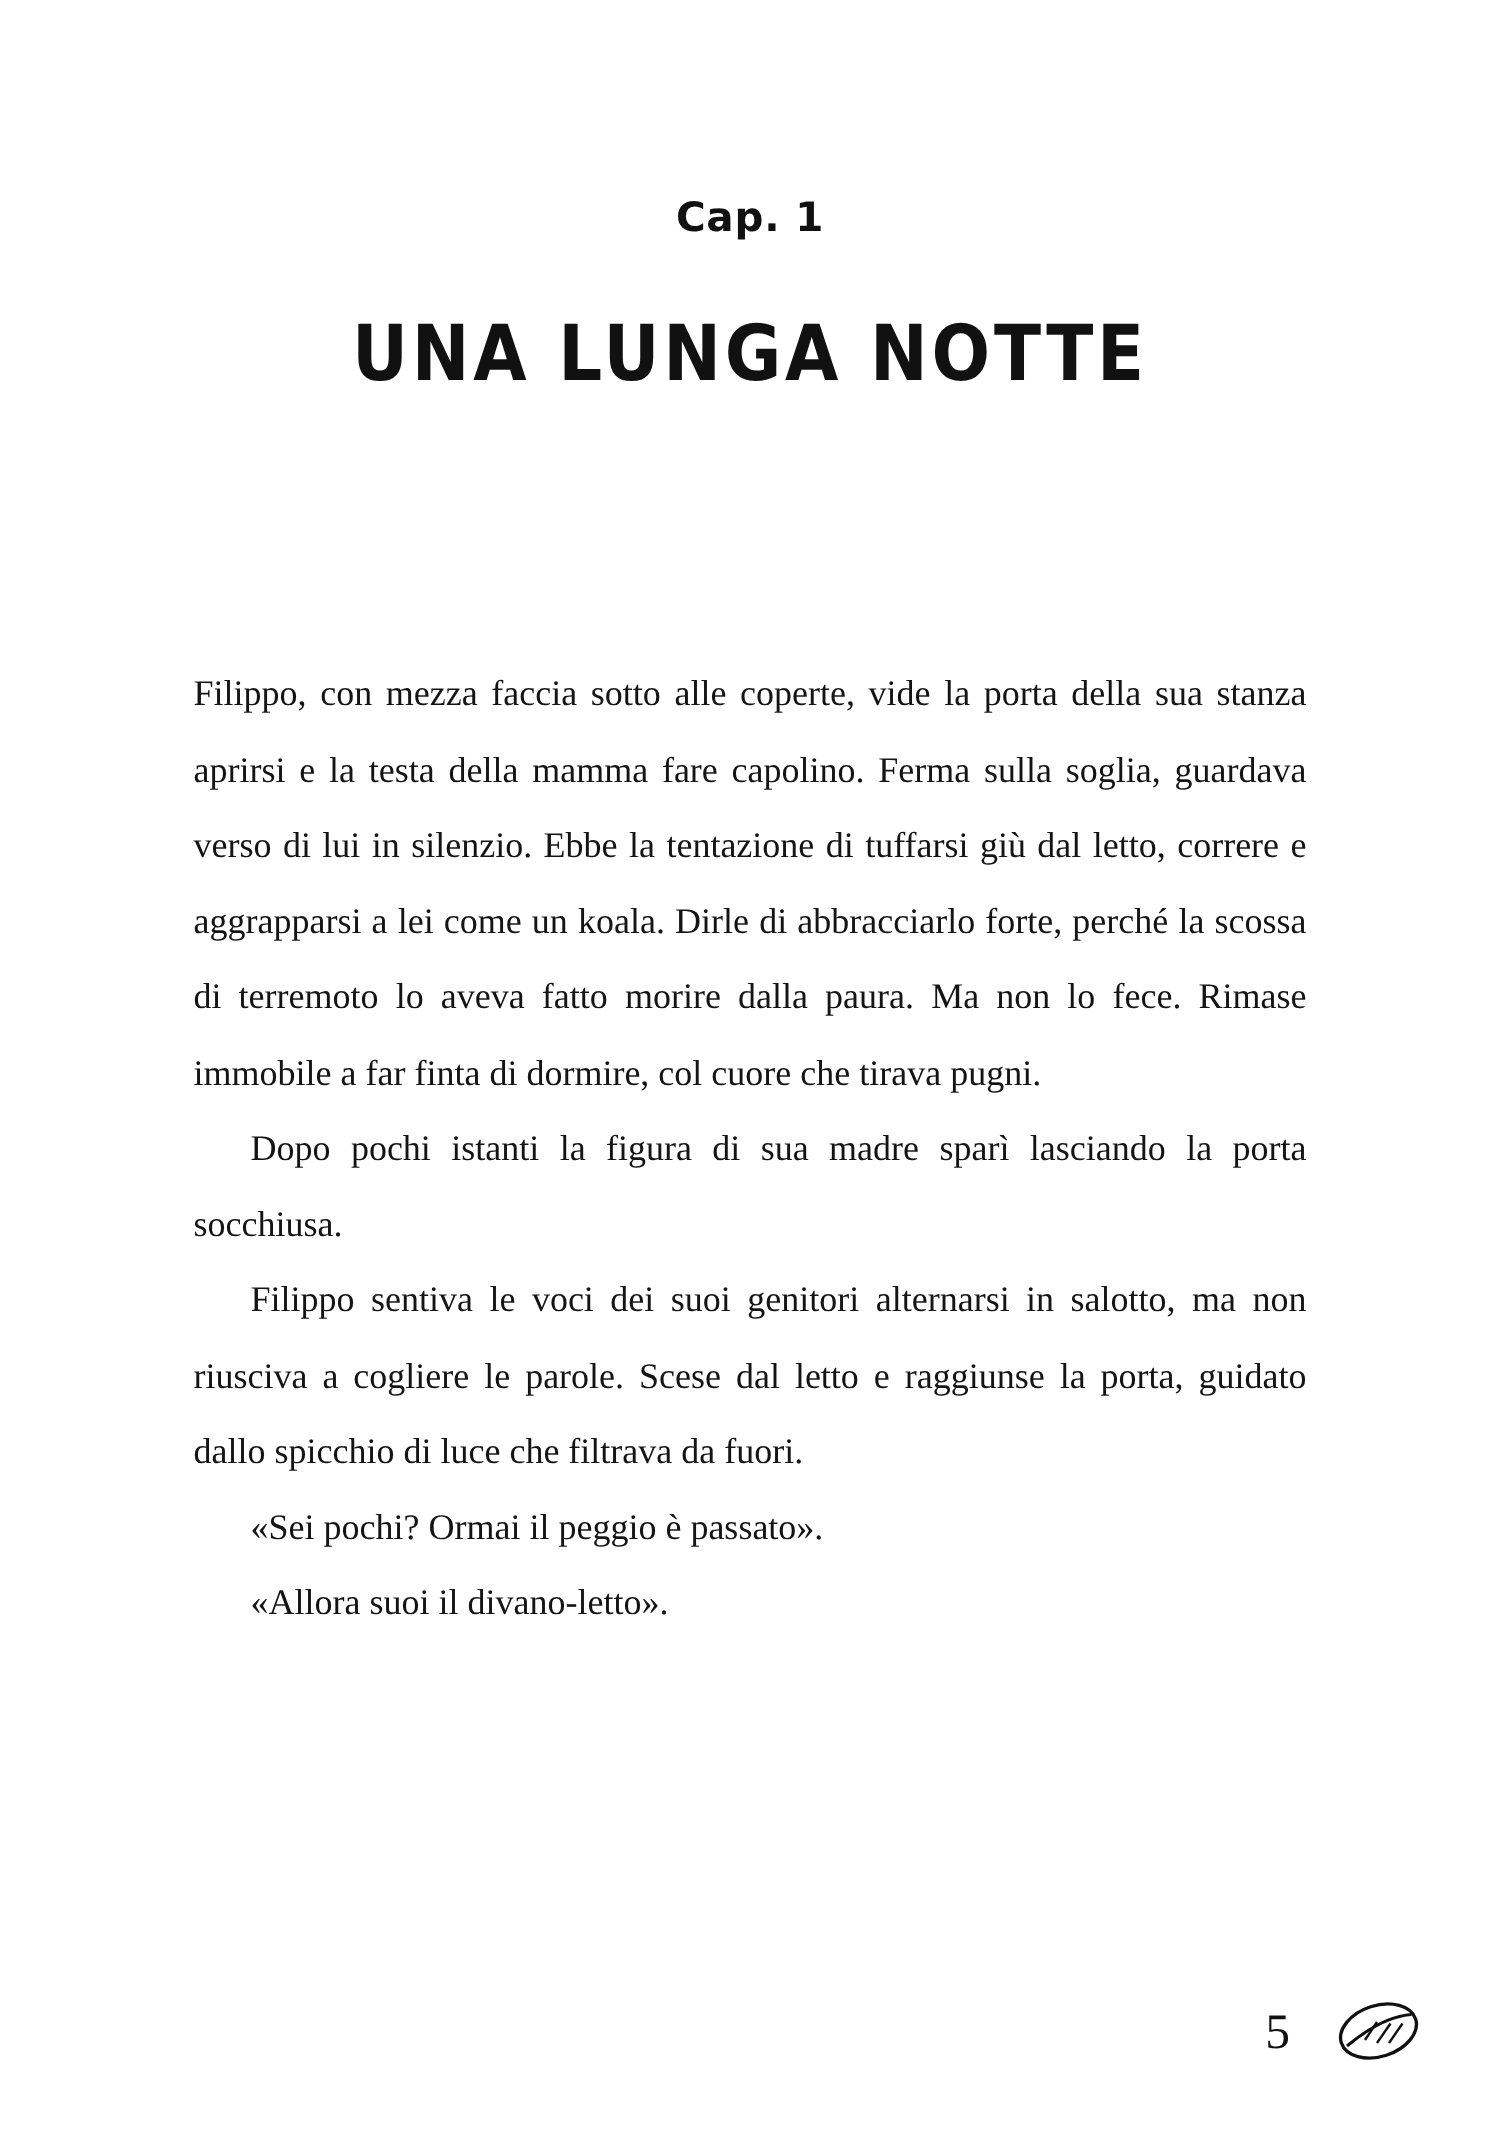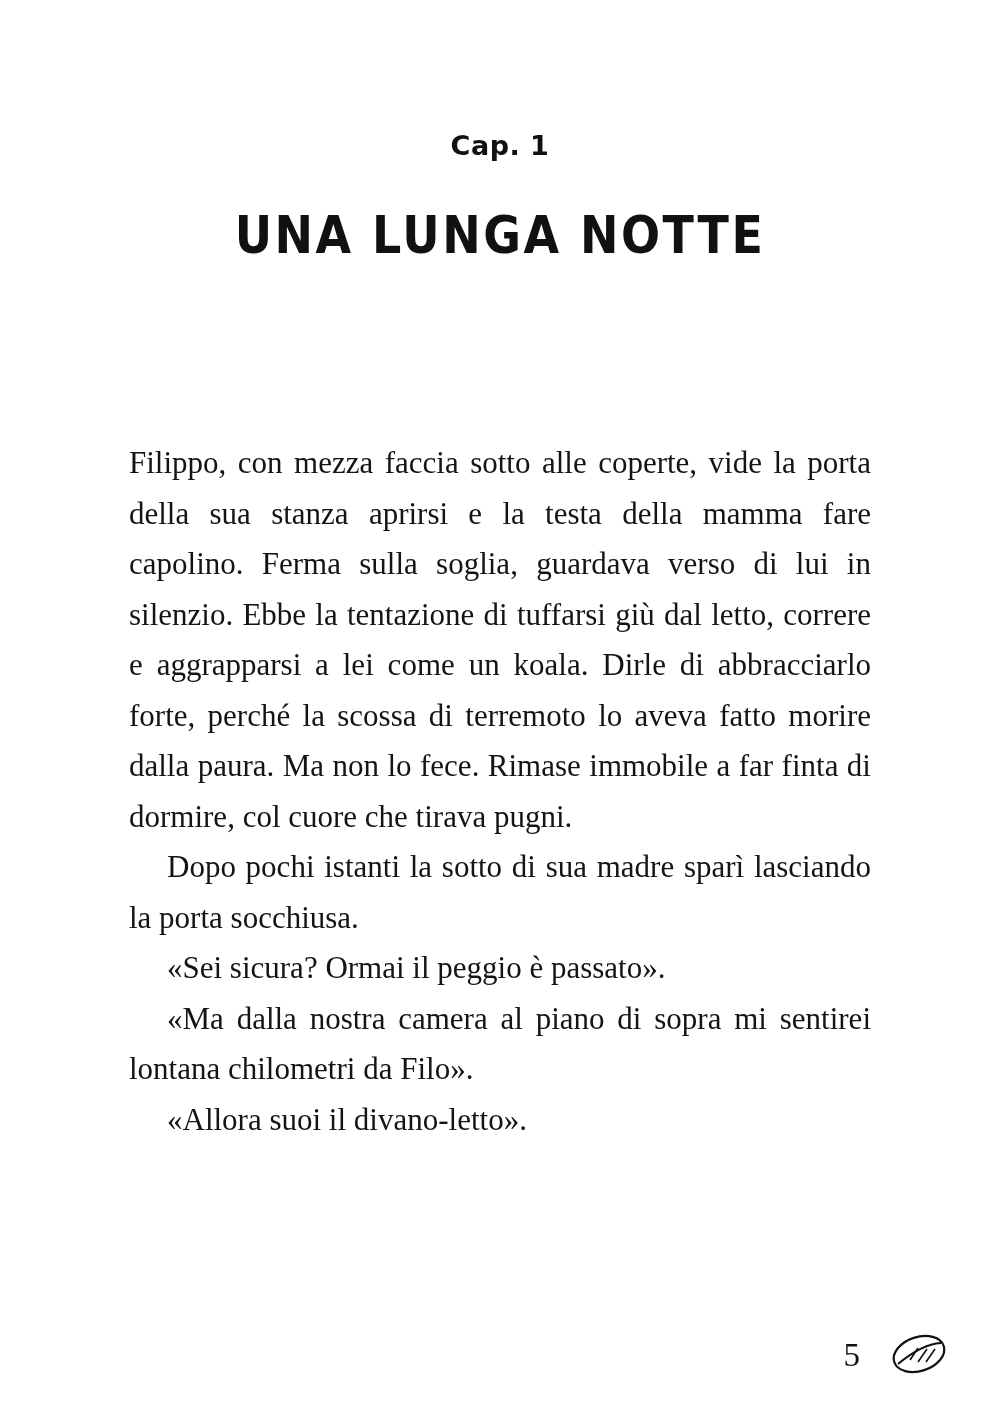--- a/index.html
+++ b/index.html
@@ -49,21 +49,21 @@
     transform: scaleY(1.12);
     transform-origin: center top;
   }
 
   .body-text {
     position: absolute;
     top: 438px;
     left: 129px;
     width: 742px;
     font-family: "Liberation Serif", serif;
-    font-size: 31px;
+    font-size: 24px;
     line-height: 50.5px;
     text-align: justify;
     text-justify: inter-word;
     color: #141414;
     hyphens: manual;
   }
 
   .body-text p {
     margin: 0;
   }
@@ -94,23 +94,23 @@
 <body>
 
 <div class="page">
 
   <div class="chapter-label">Cap. 1</div>
 
   <div class="chapter-title">UNA LUNGA NOTTE</div>
 
   <div class="body-text">
     <p>Filippo, con mezza faccia sotto alle coperte, vide la porta della sua stanza aprirsi e la testa della mamma fare capolino. Ferma sulla soglia, guardava verso di lui in silenzio. Ebbe la tentazione di tuffarsi giù dal letto, correre e aggrapparsi a lei come un koala. Dirle di abbracciarlo forte, perché la scossa di terremoto lo aveva fatto morire dalla paura. Ma non lo fece. Rimase immobile a far finta di dormire, col cuore che tirava pugni.</p>
-    <p class="indent">Dopo pochi istanti la sotto di sua madre sparì lasciando la porta socchiusa.</p>
-    <p class="indent">«Sei sicura? Ormai il peggio è passato».</p>
-    <p class="indent">«Ma dalla nostra camera al piano di sopra mi sentirei lontana chilometri da Filo».</p>
+    <p class="indent">Dopo pochi istanti la figura di sua madre sparì lasciando la porta socchiusa.</p>
+    <p class="indent">Filippo sentiva le voci dei suoi genitori alternarsi in salotto, ma non riusciva a cogliere le parole. Scese dal letto e raggiunse la porta, guidato dallo spicchio di luce che filtrava da fuori.</p>
+    <p class="indent">«Sei pochi? Ormai il peggio è passato».</p>
     <p class="indent">«Allora suoi il divano-letto».</p>
   </div>
 
   <div class="page-number">5</div>
 
   <div class="colophon">
     <svg viewBox="0 0 62 62" width="62" height="62" aria-hidden="true">
       <ellipse cx="31" cy="30" rx="26" ry="17" transform="rotate(-18 31 30)" fill="none" stroke="#111111" stroke-width="2.2"></ellipse>
       <path d="M10 40 C22 30, 38 20, 53 19" fill="none" stroke="#111111" stroke-width="2"></path>
       <path d="M22 36 L30 24" fill="none" stroke="#111111" stroke-width="1.6"></path>

